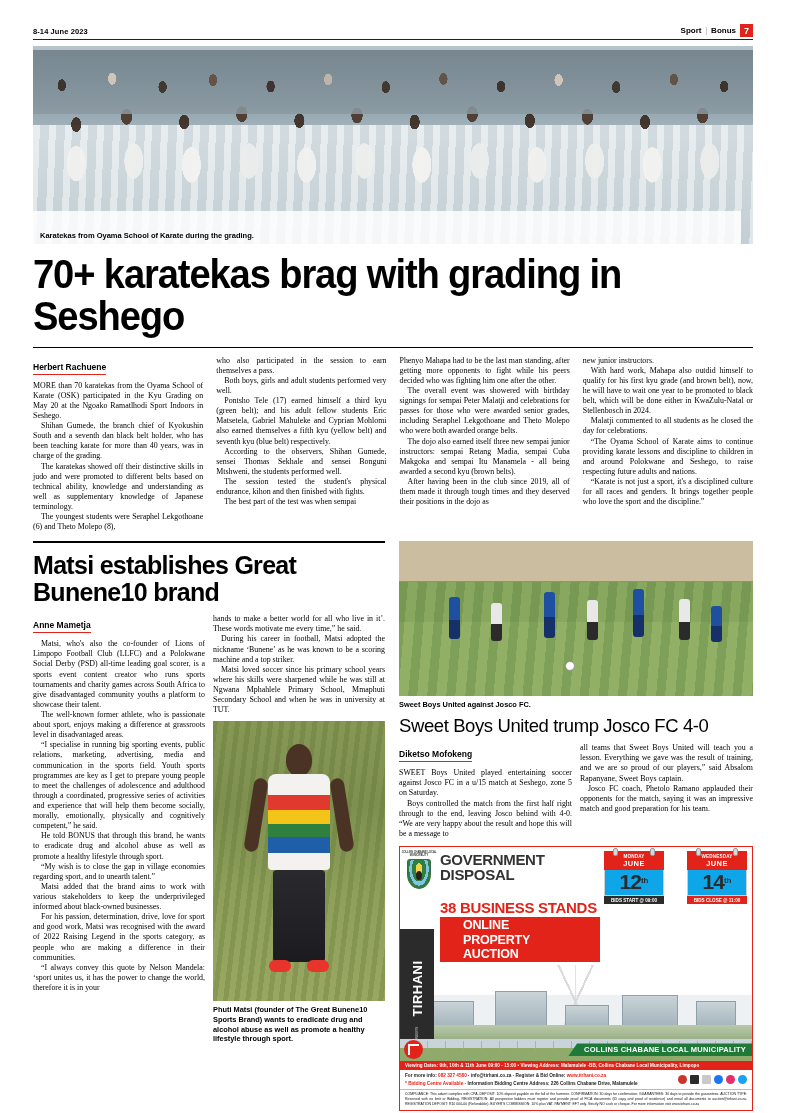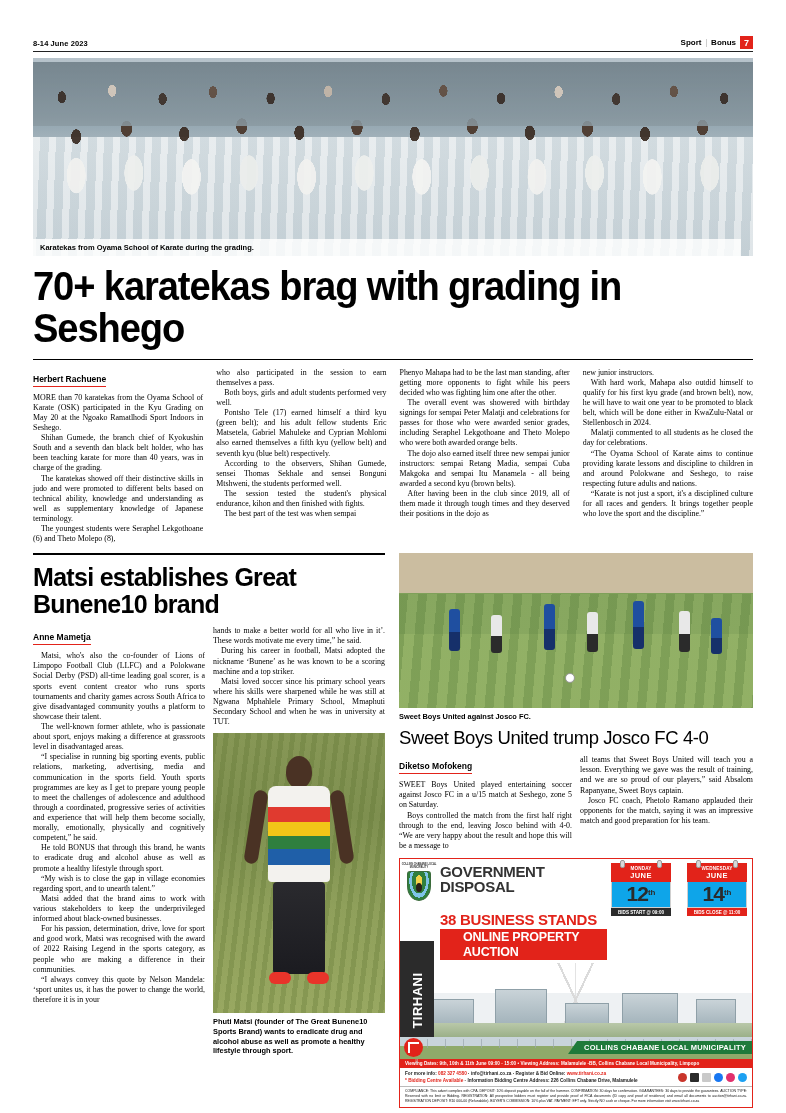--- a/index.html
+++ b/index.html
@@ -8,21 +8,21 @@
     background: #ffffff;
     font-family: "Liberation Serif", serif;
     color: #000;
     overflow: hidden;
   }
   .page { width: 786px; height: 1113px; position: relative; padding: 0 33px; }
 
   
   .masthead {
     display: flex; align-items: flex-end; justify-content: space-between;
-    padding-top: 36px; padding-bottom: 3px;
+    padding-top: 24px; padding-bottom: 3px;
     border-bottom: 1.5px solid #222;
   }
   .masthead .date {
     font-family: "Liberation Sans", sans-serif;
     font-size: 7.5px; font-weight: 700; letter-spacing: .1px;
   }
   .masthead .right { display: flex; align-items: center; gap: 4px; }
   .masthead .sec {
     font-family: "Liberation Sans", sans-serif;
     font-size: 8px; font-weight: 700;
@@ -98,21 +98,21 @@
       radial-gradient(ellipse 7px 10px at 89% 46%, #5a4334 58%, transparent 60%),
       radial-gradient(ellipse 7px 10px at 96% 57%, #2e2018 58%, transparent 60%),
       linear-gradient(180deg, #6d7d86, #8b9aa2);
     opacity: .85;
   }
   .hero-caption {
     position: absolute; left: 0; right: 12px; bottom: 0;
     background: rgba(255,255,255,.82);
     font-family: "Liberation Sans", sans-serif;
     font-size: 7.5px; font-weight: 700;
-    padding: 4px 7px 4px 7px;
+    padding: 20px 7px 4px 7px;
   }
 
   
   .headline-main {
     font-family: "Liberation Sans", sans-serif;
     font-weight: 700;
     font-size: 41px;
     line-height: 1.02;
     letter-spacing: -1.2px;
     margin-top: 10px;
@@ -289,21 +289,21 @@
     font-weight: 700; font-size: 15px; letter-spacing: -.3px;
     color: #e2231a; line-height: 1.05; margin-top: 17px;
   }
   .ad-h3 {
     display: inline-block;
     font-family: "Liberation Sans", sans-serif;
     font-weight: 700; font-size: 12.5px; letter-spacing: -.2px;
     color: #fff; background: #e2231a;
     padding: 1px 23px; margin-top: 2px; line-height: 1.15;
   }
-  .ad-dates { display: flex; gap: 16px; padding: 4px 5px 3px 0; }
+  .ad-dates { display: flex; gap: 23px; padding: 4px 5px 3px 0; }
   .cal { width: 60px; }
   .cal-top {
     background: #e2231a; color: #fff; text-align: center;
     font-family: "Liberation Sans", sans-serif;
     font-weight: 700; padding: 3px 0 2px 0; position: relative;
   }
   .cal-top .dow { font-size: 4.6px; letter-spacing: .2px; display: block; }
   .cal-top .mon { font-size: 7.5px; letter-spacing: .4px; display: block; }
   .cal-ring {
     position: absolute; top: -3px; width: 5px; height: 8px;

